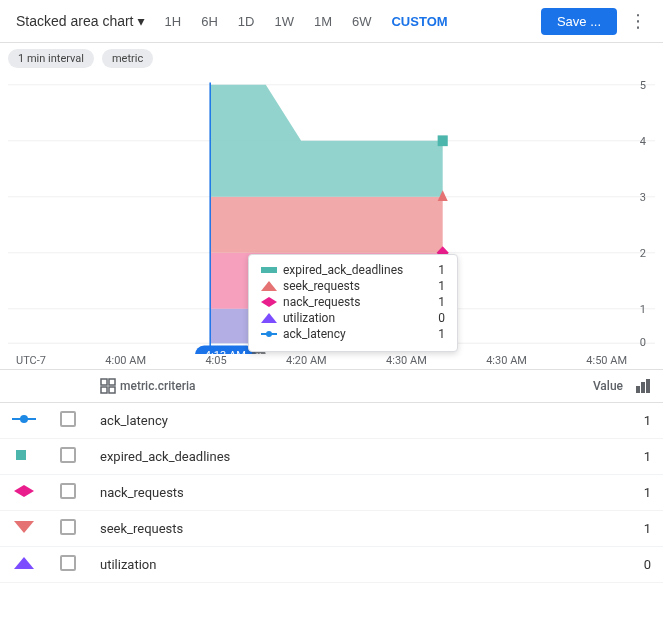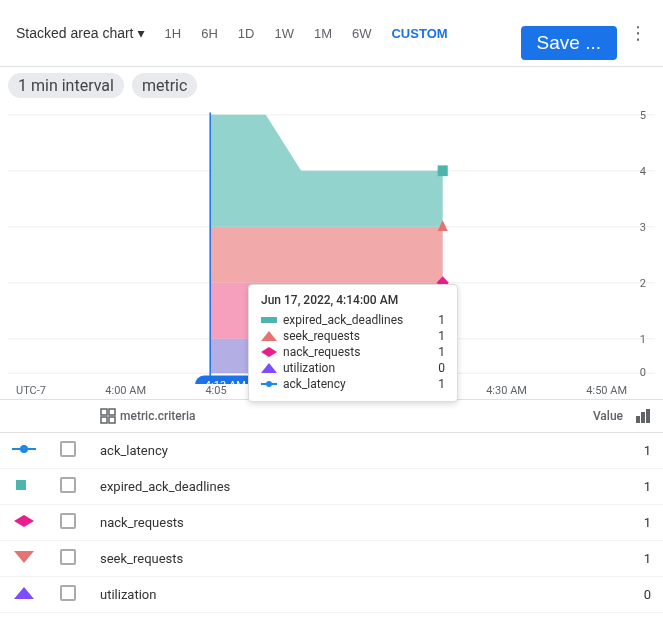--- a/index.html
+++ b/index.html
@@ -3,26 +3,26 @@
   <meta charset="utf-8">
   <style>
     * { box-sizing: border-box; margin: 0; padding: 0; }
     body { font-family: 'Roboto', Arial, sans-serif; font-size: 13px; background: #fff; color: #333; width: 663px; height: 641px; overflow: hidden; }
 
     
     .header { display: flex; align-items: center; padding: 6px 8px; border-bottom: 1px solid #e0e0e0; gap: 4px; }
     .chart-title-btn { display: flex; align-items: center; gap: 4px; font-size: 14px; font-weight: 500; color: #333; background: none; border: none; cursor: pointer; padding: 4px 8px; border-radius: 4px; }
     .time-btn { background: none; border: none; cursor: pointer; padding: 4px 8px; font-size: 13px; color: #5f6368; border-radius: 4px; }
     .time-btn.active { color: #1a73e8; font-weight: 700; }
-    .save-btn { background: #1a73e8; color: #fff; border: none; border-radius: 4px; padding: 6px 16px; font-size: 19px; cursor: pointer; margin-left: auto; margin-top: 20px; }
+    .save-btn { background: #1a73e8; color: #fff; border: none; border-radius: 4px; padding: 6px 16px; font-size: 13px; cursor: pointer; margin-left: auto; }
     .more-btn { background: none; border: none; cursor: pointer; padding: 4px 8px; font-size: 18px; color: #5f6368; }
 
     
     .sub-header { display: flex; align-items: center; padding: 6px 8px; gap: 8px; }
-    .pill { background: #e8eaed; border-radius: 16px; padding: 3px 10px; font-size: 16px; color: #444; cursor: pointer; }
+    .pill { background: #e8eaed; border-radius: 16px; padding: 3px 10px; font-size: 11px; color: #444; cursor: pointer; }
 
     
     .chart-container { position: relative; padding: 0 8px; height: 280px; }
     svg.chart { width: 100%; height: 100%; }
 
     
     .tooltip { position: absolute; background: #fff; border: 1px solid #dadce0; border-radius: 4px; padding: 8px 12px; font-size: 12px; box-shadow: 0 2px 6px rgba(0,0,0,0.15); z-index: 10; left: 248px; top: 180px; width: 210px; }
     .tooltip-title { font-weight: 500; margin-bottom: 6px; font-size: 12px; }
     .tooltip-row { display: flex; align-items: center; justify-content: space-between; margin-bottom: 2px; }
     .tooltip-row-left { display: flex; align-items: center; gap: 6px; }
@@ -119,21 +119,20 @@
     <span>UTC-7</span>
     <span>4:00 AM</span>
     <span>4:05</span>
     <span>4:20 AM</span>
     <span>4:30 AM</span>
     <span>4:30 AM</span>
     <span>4:50 AM</span>
   </div>
 
   <div class="tooltip">
-    <div class="tooltip-title">Jun 17, 2022, 4:14:00 AM</div>
 
     <div class="tooltip-row">
       <div class="tooltip-row-left">
         <svg width="16" height="10">
             <rect x="0" y="2" width="16" height="6" fill="#4db6ac"></rect>
           </svg>
         <span>expired_ack_deadlines</span>
       </div>
       <span>1</span>
     </div>

